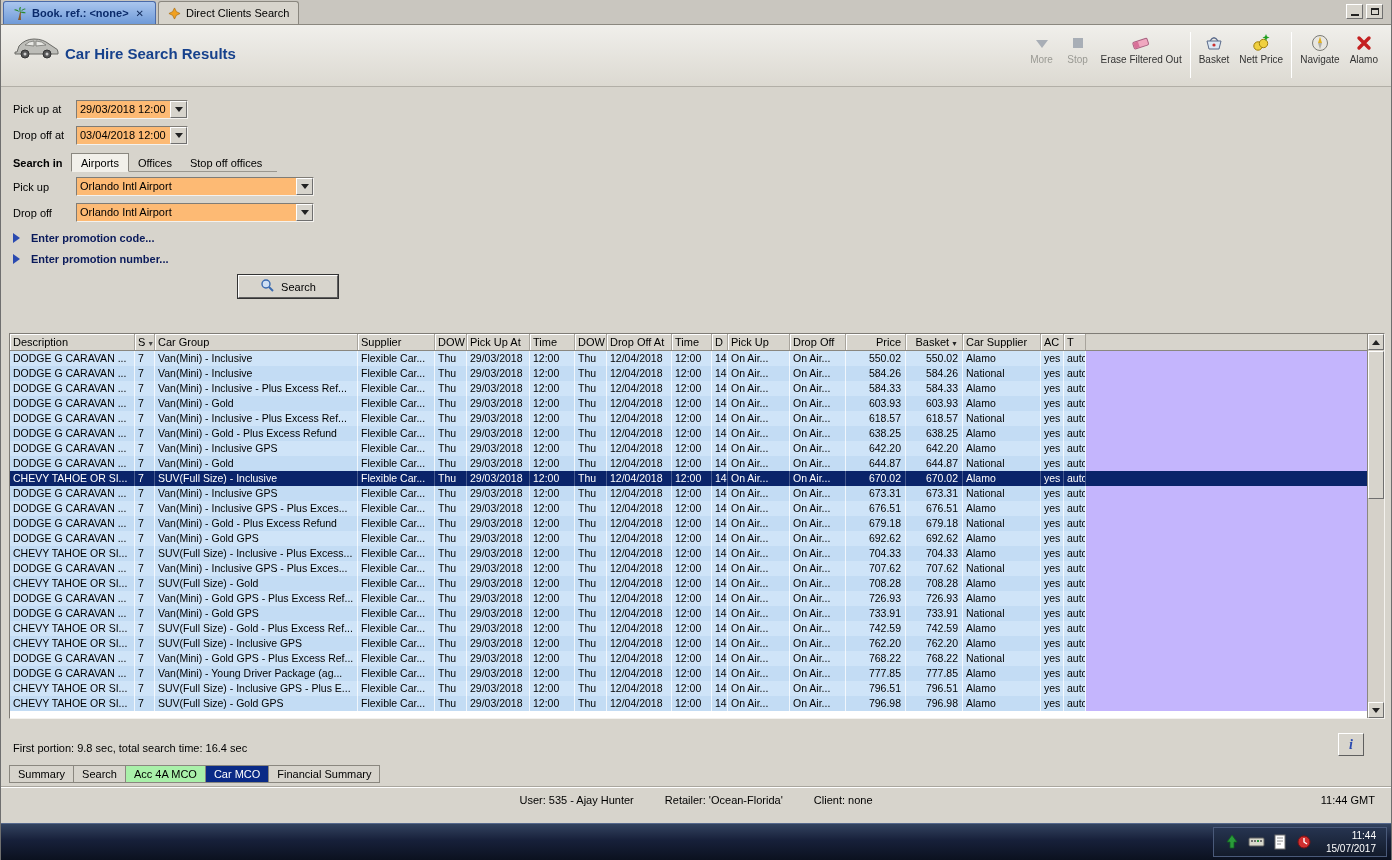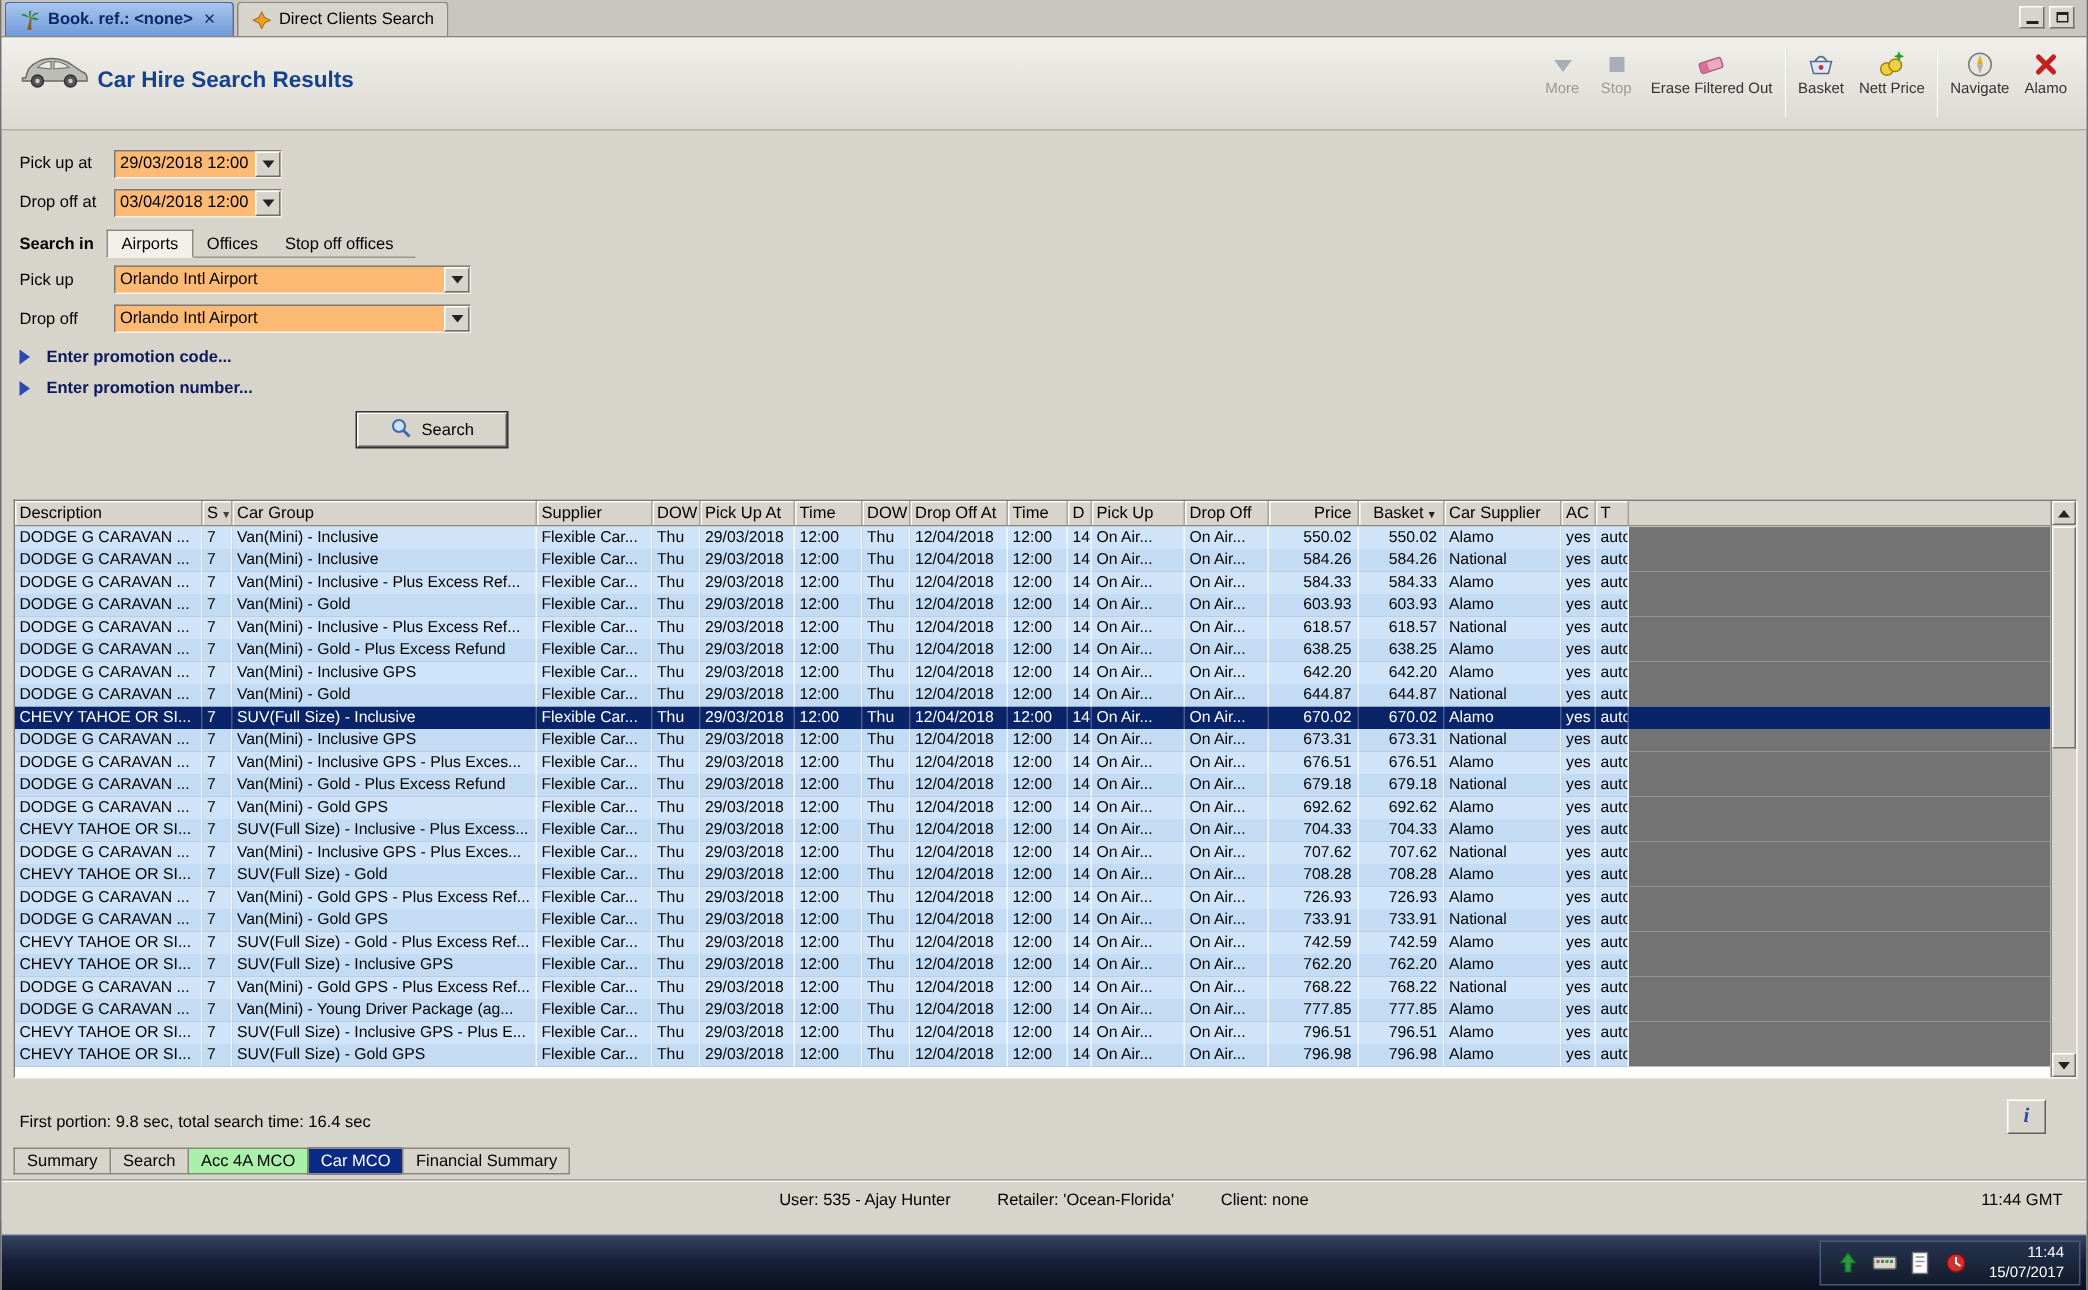--- a/index.html
+++ b/index.html
@@ -59,21 +59,21 @@
           border:1px solid; border-color:#7f7c76 #f4f2ee #f4f2ee #7f7c76; }
   .ghead { position:absolute; left:0; top:0; right:17px; height:17px; background:#d7d4cc;
            border-bottom:1px solid #8a877f; white-space:nowrap; overflow:hidden; }
   .hcell { display:inline-block; height:16px; line-height:16px; padding-left:3px; font-size:11px;
            border-right:1px solid #a8a49c; box-shadow:inset 1px 1px 0 #fff; background:#d7d4cc;
            overflow:hidden; white-space:nowrap; vertical-align:top; }
   .hcell.r { text-align:right; padding-right:4px; }
   .funnel { font-size:7px; color:#444; margin-left:2px; }
   .sort { font-size:7px; color:#222; margin-left:2px; }
   .gbody { position:absolute; left:0; top:17px; right:17px; bottom:0; overflow:hidden; background:#fff; }
-  .row { height:15px; line-height:15px; white-space:nowrap; background:#737373; }
+  .row { height:15px; line-height:15px; white-space:nowrap; background:#c4b5fd; }
   .row .cell { display:inline-block; height:15px; padding-left:3px; overflow:hidden; white-space:nowrap;
                vertical-align:top; font-size:10.5px; background:var(--row-blue,#cfe4f8);
                border-right:1px solid rgba(255,255,255,.75); }
   .row.alt .cell { background:var(--row-blue-alt,#c3dcf4); }
   .row .cell.r { text-align:right; padding-right:4px; }
   .row.selected { background:var(--selected-row,#0a246a); }
   .row.selected .cell { background:transparent; color:#fff; border-right:1px solid rgba(255,255,255,.25); }
   .vscroll { position:absolute; right:0; top:0; bottom:0; width:17px; background:#d5d1c9; border-left:1px solid #8a877f; }
   .sbtn { position:absolute; left:0; right:0; height:16px; background:#d7d4cc;
           border:1px solid; border-color:#fff #6f6f6f #6f6f6f #fff;

